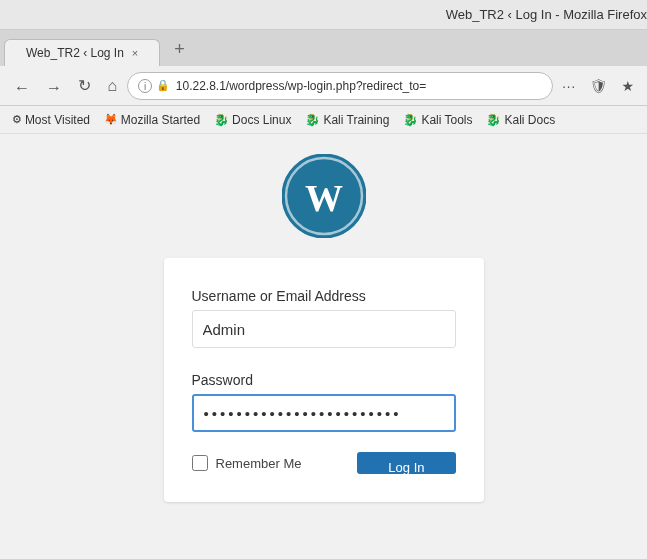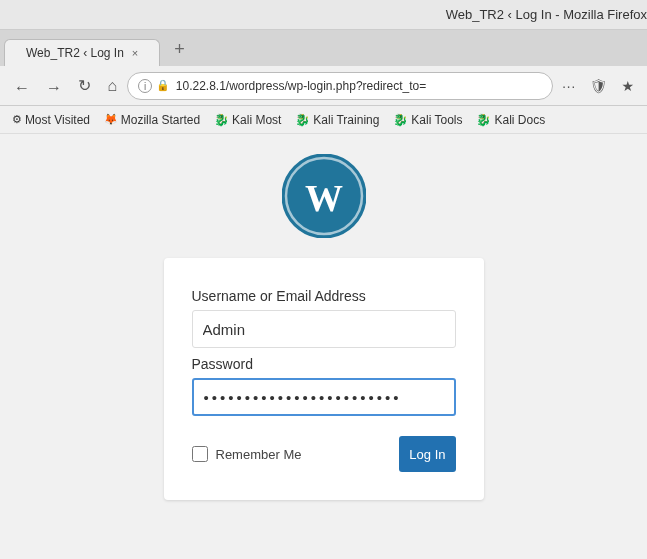--- a/index.html
+++ b/index.html
@@ -176,21 +176,21 @@
     }
 
     .text-input {
       width: 100%;
       height: 38px;
       border: 1px solid #ddd;
       border-radius: 3px;
       padding: 6px 10px;
       font-size: 15px;
       color: #333;
-      margin-bottom: 8px;
+      margin-bottom: 24px;
       outline: none;
     }
 
     .password-input {
       width: 100%;
       height: 38px;
       border: 2px solid #4a90d9;
       border-radius: 3px;
       padding: 6px 10px;
       font-size: 15px;
@@ -224,24 +224,24 @@
       font-size: 13px;
       color: #444;
       text-align: right;
     }
 
     .login-btn {
       background: #2271b1;
       color: white;
       border: none;
       border-radius: 3px;
-      padding: 8px 10px;
+      padding: 8px 31px;
       font-size: 13px;
       cursor: pointer;
-      height: 36px;
+      height: 22px;
     }
 
     
     .info-icon {
       display: inline-block;
       width: 14px;
       height: 14px;
       border: 1px solid #999;
       border-radius: 50%;
       text-align: center;
@@ -295,21 +295,21 @@
   <div class="bookmark-item">
     <span class="bookmark-icon">⚙</span>
     <span>Most Visited</span>
   </div>
   <div class="bookmark-item">
     <span class="bookmark-icon">🦊</span>
     <span>Mozilla Started</span>
   </div>
   <div class="bookmark-item">
     <span class="bookmark-icon dragon-icon">🐉</span>
-    <span>Kali Most</span>
+    <span>Docs Linux</span>
   </div>
   <div class="bookmark-item">
     <span class="bookmark-icon dragon-icon">🐉</span>
     <span>Kali Training</span>
   </div>
   <div class="bookmark-item">
     <span class="bookmark-icon dragon-icon">🐉</span>
     <span>Kali Tools</span>
   </div>
   <div class="bookmark-item">

